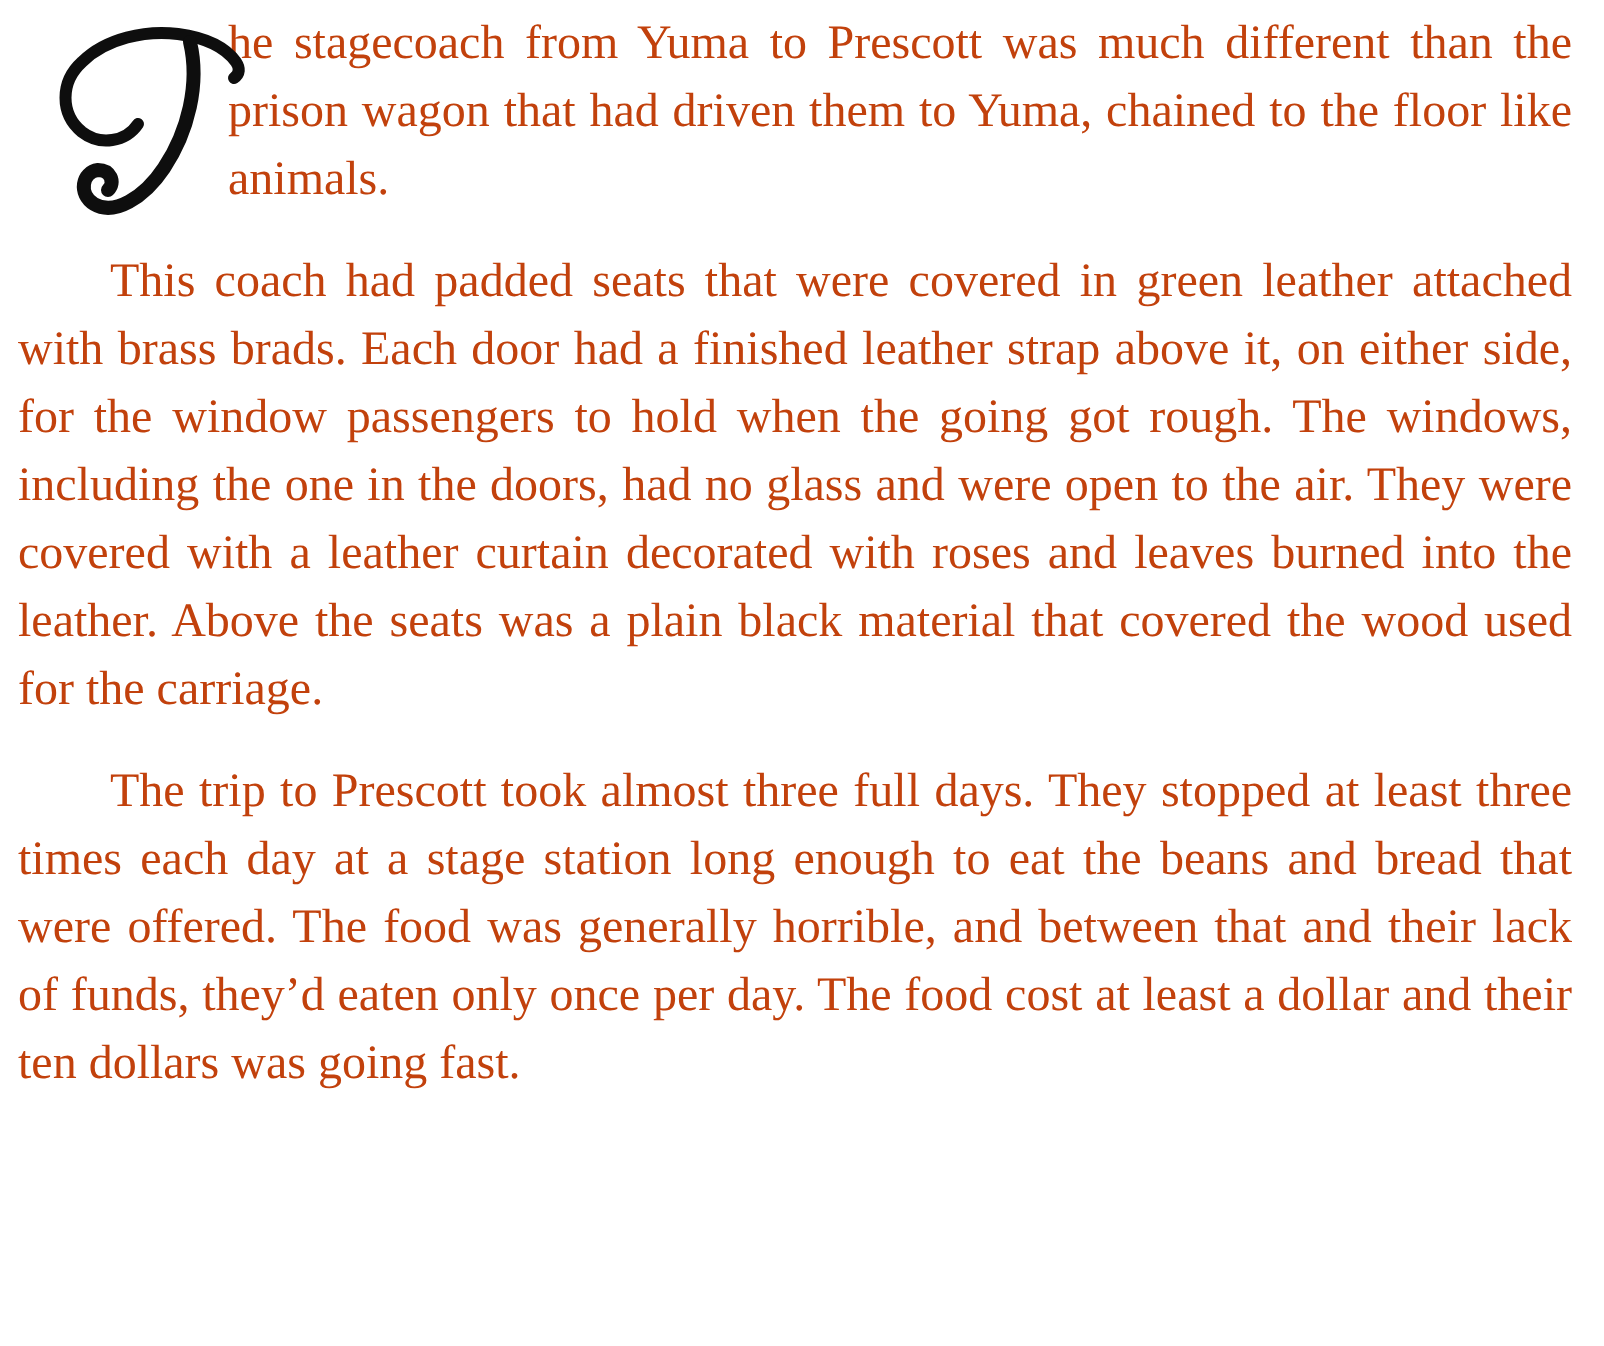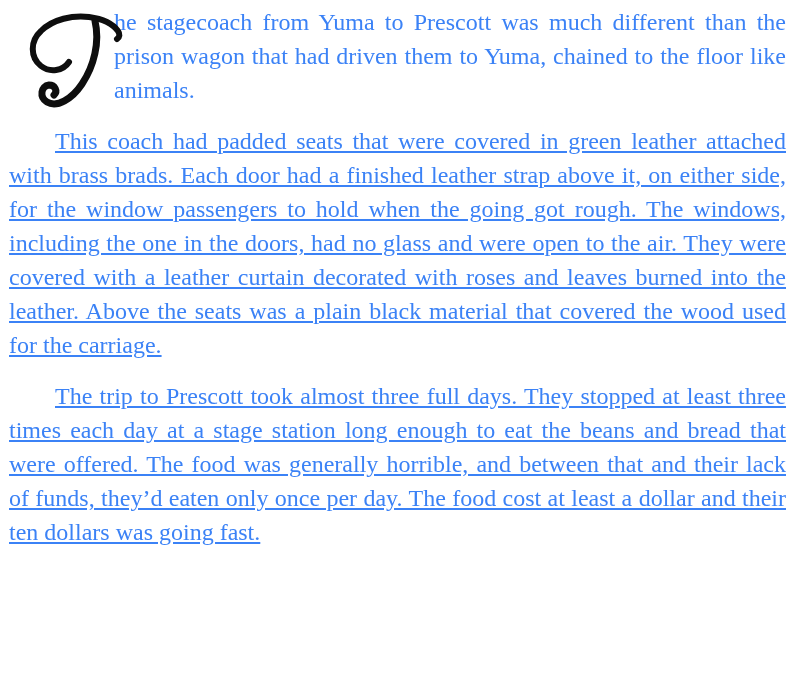--- a/index.html
+++ b/index.html
@@ -19,38 +19,37 @@
     line-height: 34px;
     color: #0e0e0e;
     text-align: justify;
   }
   .para {
     margin: 0 0 17px 0;
     padding: 0;
   }
   .body-para {
     text-indent: 46px;
-    text-decoration: underline;
   }
   .dropcap {
     float: left;
     width: 96px;
     height: 97px;
     margin: 3px 7px 0 2px;
     position: relative;
   }
   .dropcap svg {
     display: block;
     overflow: visible;
   }
 </style>
 </head>
 <body style="background: rgb(255, 255, 255);">
 
-<main class="page" style="color: #3b82f6;">
+<main class="page" style="color: #c2410c;">
 
   <p class="para opening-para">
     <span class="dropcap">
       <svg width="96" height="97" viewBox="0 0 96 97" fill="none" stroke="#0e0e0e" stroke-linecap="round" stroke-linejoin="round">
 
         <path stroke-width="6" d="M 58,54
                  C 52,63 39,65 30,58
                  C 19,49 19,33 30,23
                  C 42,11 62,7 78,9
                  C 93,11 102,16 107,23

